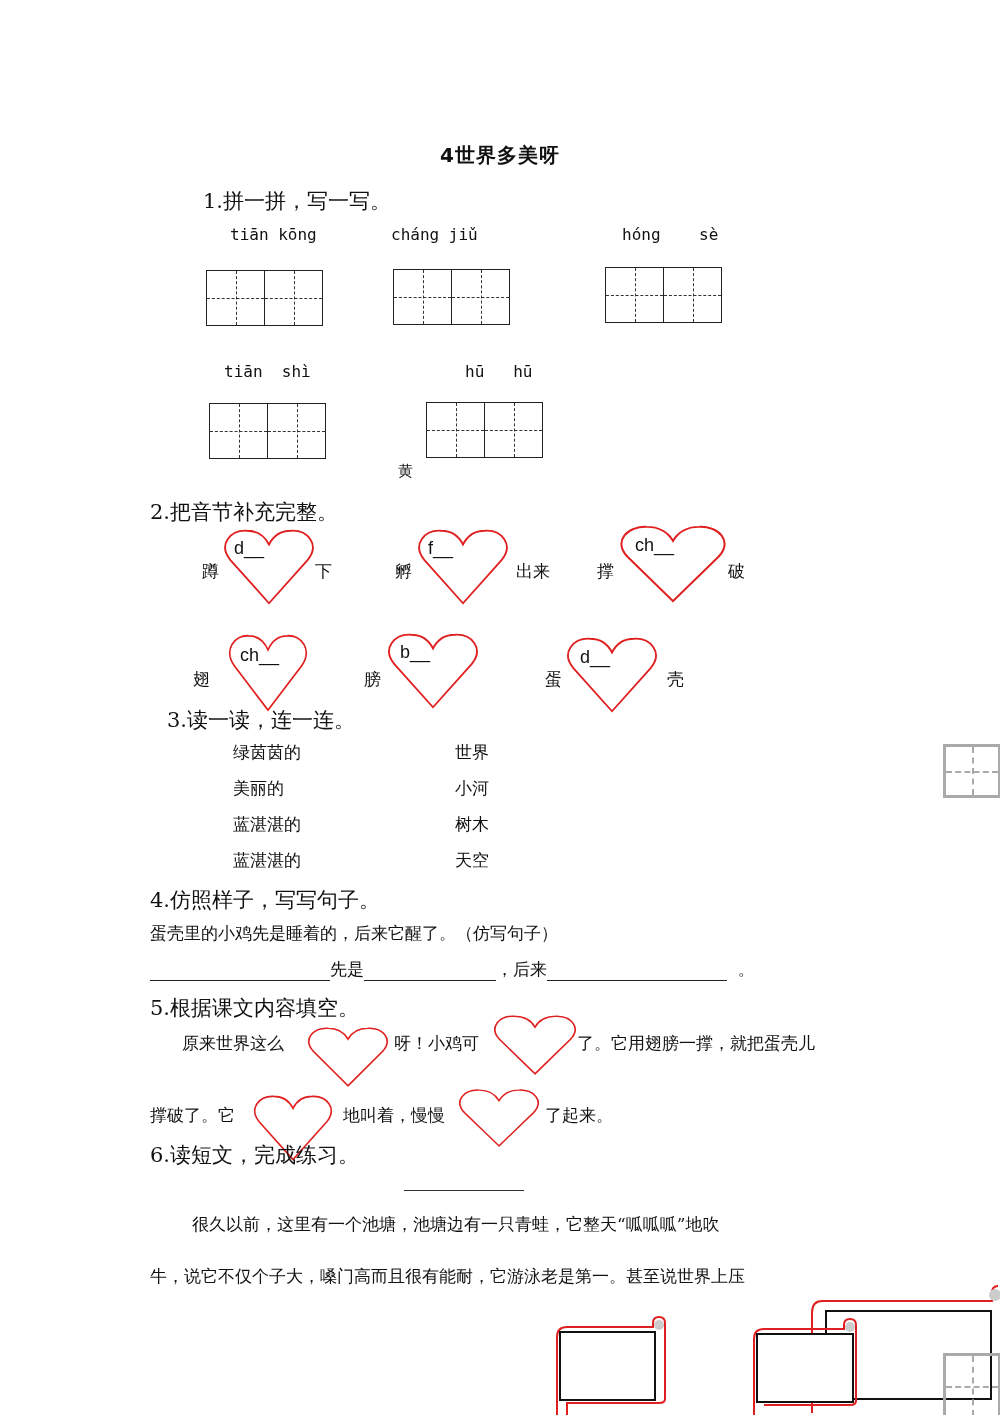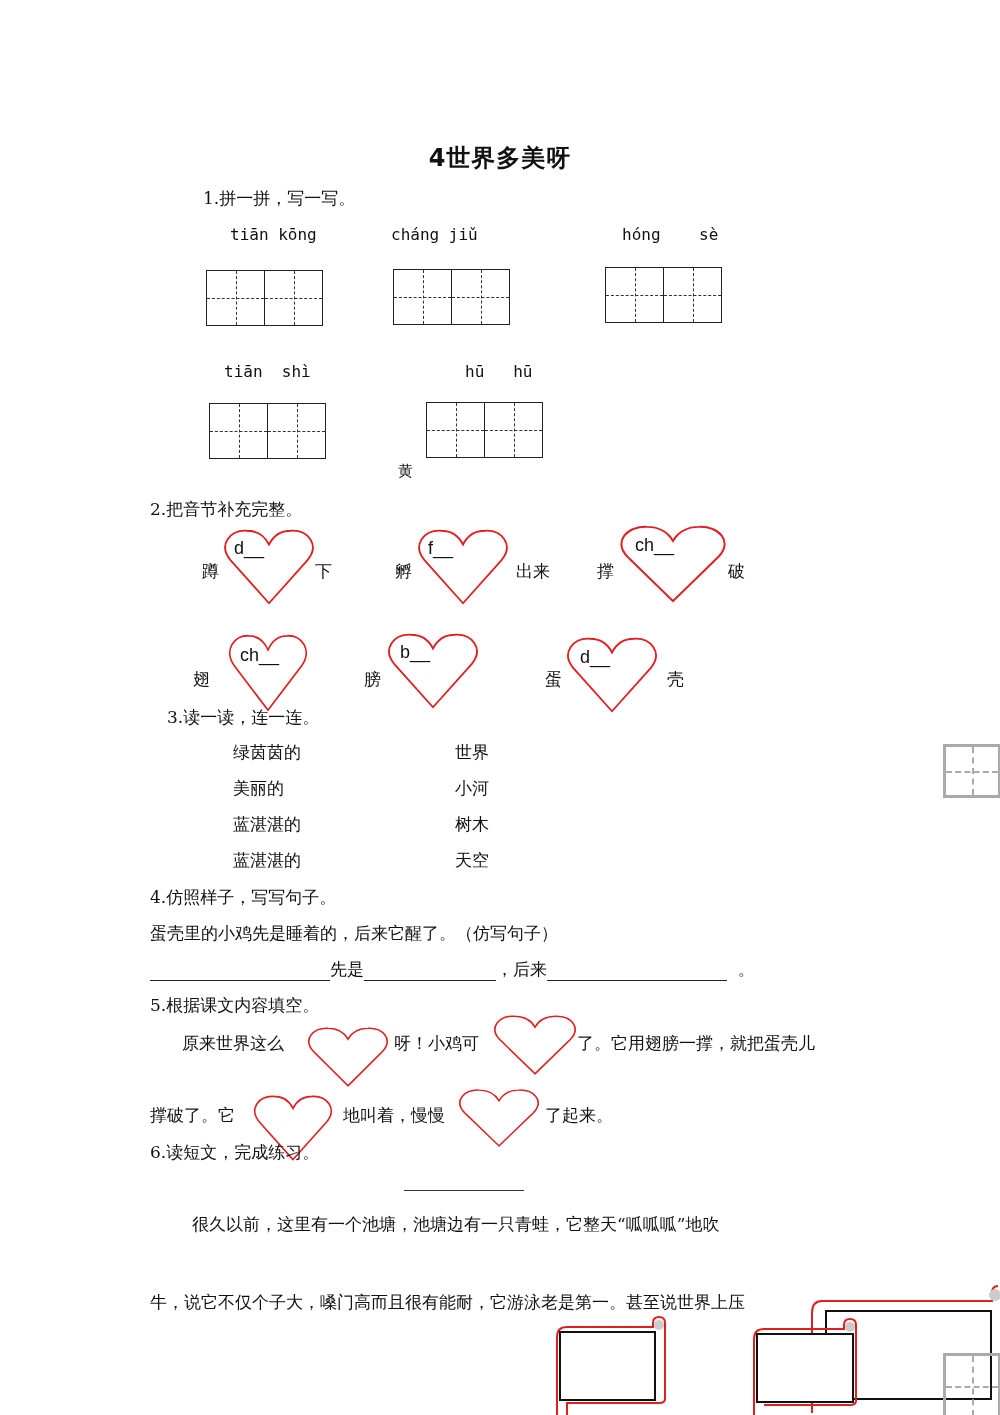--- a/index.html
+++ b/index.html
@@ -1,21 +1,21 @@
 <!DOCTYPE html>
 <html><head>
   <meta charset="utf-8">
   <style>
     html, body { margin:0; padding:0; background:#ffffff; }
     body { width:1000px; height:1415px; position:relative; overflow:hidden;
            font-family:"DejaVu Serif","Liberation Serif",serif; color:#111; }
     .abs { position:absolute; }
-    .title { left:0; width:1000px; top:142px; text-align:center; font-size:24px; font-weight:bold;
+    .title { left:0; width:1000px; top:142px; text-align:center; font-size:20px; font-weight:bold;
              font-family:"DejaVu Sans","Liberation Sans",sans-serif; letter-spacing:1px; }
-    .q { font-size:17px; white-space:nowrap; }
+    .q { font-size:21px; white-space:nowrap; }
     .pinyin { font-size:16px; font-family:"DejaVu Sans Mono","Liberation Mono",monospace; white-space:pre; }
     .grid { border:1.5px solid #222; display:flex; height:54px; }
     .cell { width:57px; height:54px; position:relative; border-right:1.5px solid #222; }
     .cell:last-child { border-right:none; }
     .cell::before { content:""; position:absolute; left:0; right:0; top:50%; border-top:1.5px dashed #333; }
     .cell::after { content:""; position:absolute; top:0; bottom:0; left:50%; border-left:1.5px dashed #333; }
     .heart { position:absolute; }
     .heart-label { position:absolute; font-family:"Liberation Sans","DejaVu Sans",sans-serif; font-size:18px; color:#111; }
     .txt { font-size:17px; white-space:nowrap; }
     .blank { display:inline-block; border-bottom:1px solid #222; height:18px; vertical-align:bottom; }
@@ -133,21 +133,21 @@
   </svg>
 <div class="abs txt" style="left:343px;top:1104px;">地叫着，慢慢</div>
 <svg class="heart" style="left:458px;top:1088px;" width="82" height="60" viewBox="0 0 100 85" preserveAspectRatio="none">
     <path d="M50 82 L8 35 C-6 18 8 2 26 3 C38 3 46 10 50 18 C54 10 62 3 74 3 C92 2 106 18 92 35 Z" fill="none" stroke="#e02020" stroke-width="2"></path>
   </svg>
 <div class="abs txt" style="left:545px;top:1104px;">了起来。</div>
 
 <div class="abs q" style="left:150px;top:1141px;text-align:right;">6.读短文，完成练习。</div>
 <div class="abs" style="left:404px;top:1190px;width:120px;border-top:1.5px solid #333;"></div>
 <div class="abs txt" style="left:192px;top:1213px;">很久以前，这里有一个池塘，池塘边有一只青蛙，它整天“呱呱呱”地吹</div>
-<div class="abs txt" style="left:150px;top:1291px;text-align:center;">牛，说它不仅个子大，嗓门高而且很有能耐，它游泳老是第一。甚至说世界上压</div>
+<div class="abs txt" style="left:150px;top:1265px;text-align:center;">牛，说它不仅个子大，嗓门高而且很有能耐，它游泳老是第一。甚至说世界上压</div>
 
 <svg class="abs" style="left:545px;top:1315px;" width="125" height="100">
   <path d="M12 100 L12 22 Q12 12 22 12 L108 12 L108 8 Q108 2 114 2 Q120 2 120 8 L120 84 Q120 88 114 88 L22 88 L22 100" fill="none" stroke="#e02020" stroke-width="2"></path>
   <circle cx="114" cy="10" r="5" fill="#ccc"></circle>
   <rect x="15" y="17" width="95" height="68" fill="#fff" stroke="#111" stroke-width="2"></rect>
 </svg>
 <svg class="abs" style="left:742px;top:1283px;" width="258" height="132">
   <path d="M70 130 L70 30 Q70 18 80 18 L250 18 L250 10 Q250 3 256 3" fill="none" stroke="#e02020" stroke-width="2"></path>
   <circle cx="253" cy="12" r="6" fill="#ccc"></circle>
   <rect x="84" y="28" width="165" height="88" fill="#fff" stroke="#111" stroke-width="2"></rect>

